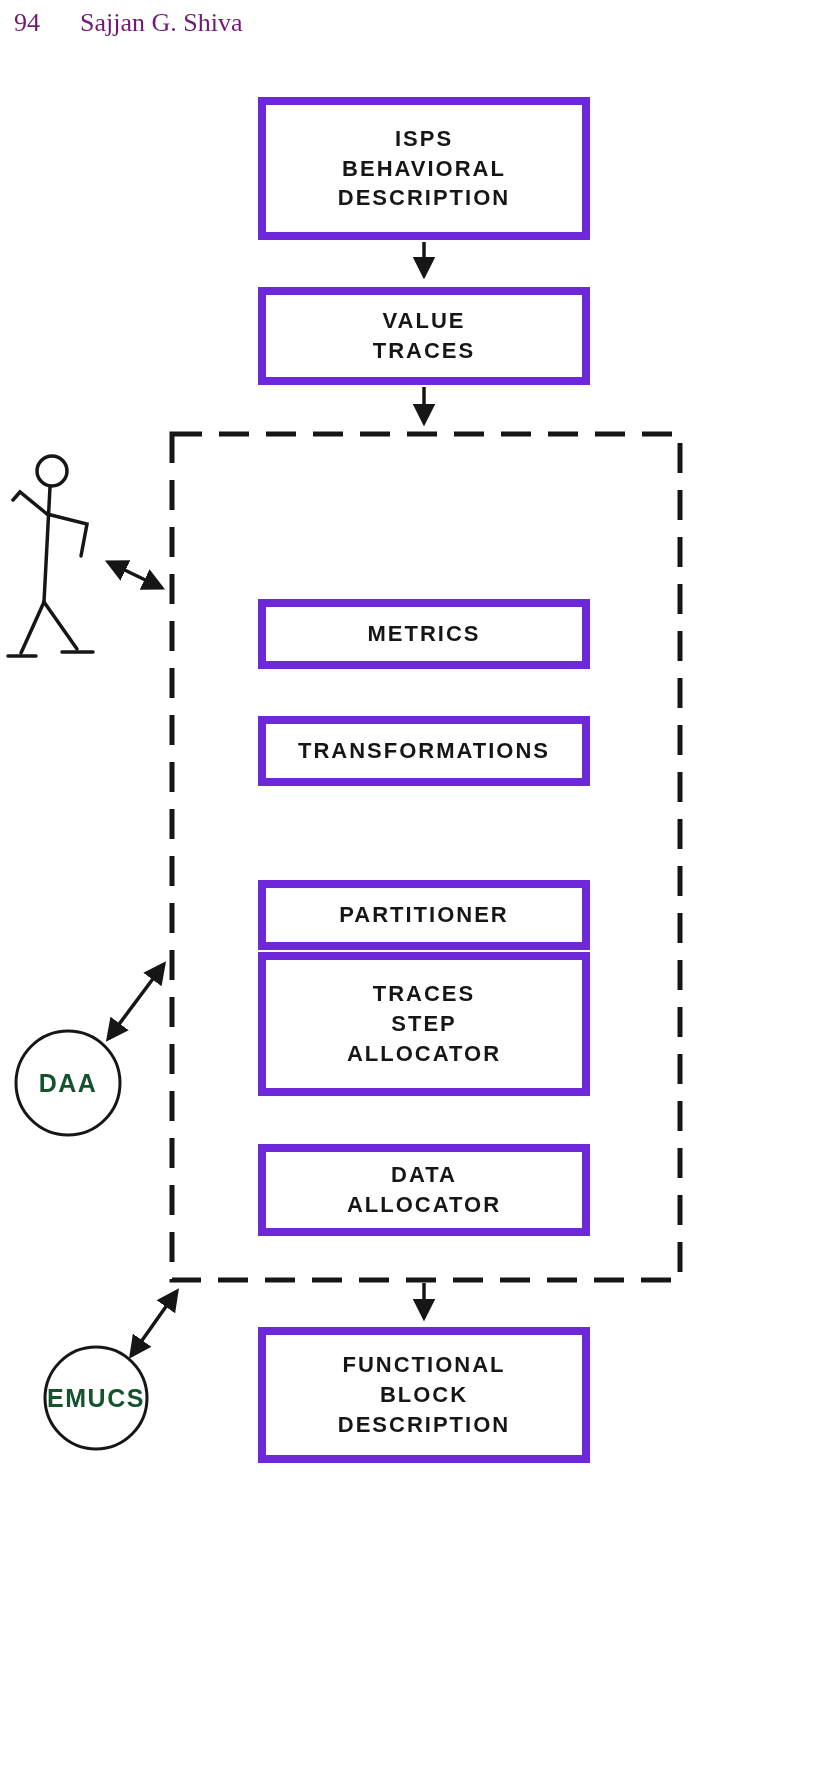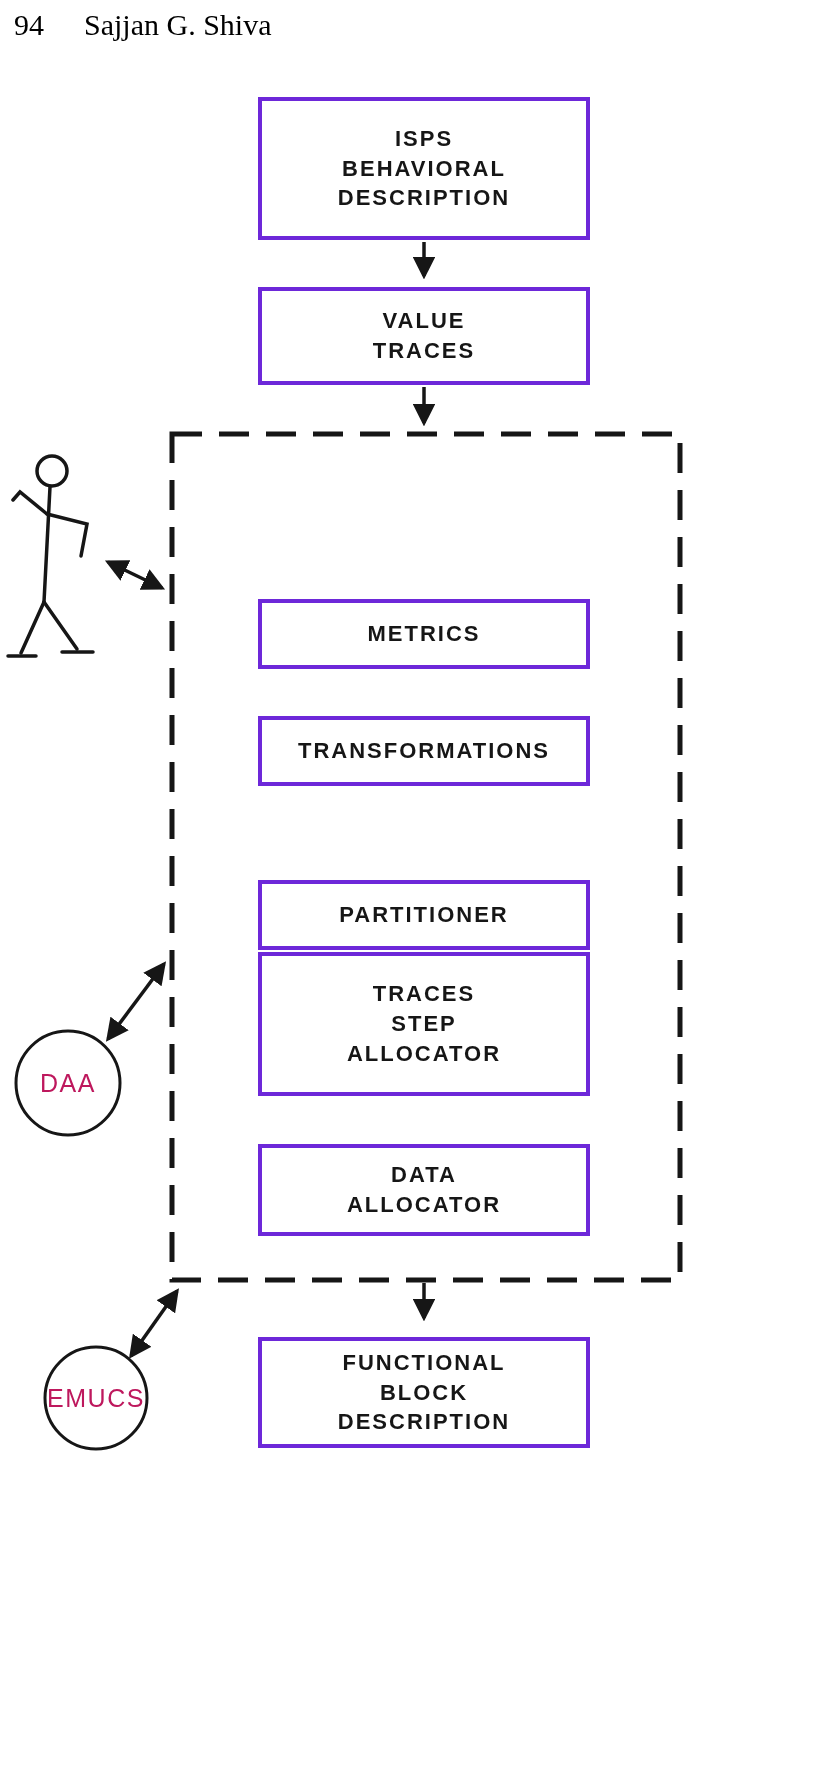--- a/index.html
+++ b/index.html
@@ -13,35 +13,35 @@
     background: #ffffff;
     color: #161616;
     overflow: hidden;
   }
 
   .header {
     position: absolute;
     top: 8px;
     left: 14px;
     font-family: "Liberation Serif", serif;
-    font-size: 30px;
-    color: #000000;
+    font-size: 26px;
+    color: #701a75;
     white-space: nowrap;
   }
   .header .pageno { display: inline-block; margin-right: 40px; }
 
   svg.linework {
     position: absolute;
     left: 0; top: 0;
     width: 823px; height: 1789px;
   }
 
   .fbox {
     position: absolute;
-    border: 4px solid #6d28d9;
+    border: 8px solid #6d28d9;
     background: #ffffff;
     display: flex;
     align-items: center;
     justify-content: center;
     text-align: center;
     font-weight: bold;
     font-size: 22px;
     letter-spacing: 2px;
     line-height: 1.35;
     white-space: pre-line;
@@ -50,29 +50,29 @@
 
   
   .b-isps          { left: 258px; top: 97px;   width: 332px; height: 143px; }
   .b-value         { left: 258px; top: 287px;  width: 332px; height: 98px;  }
   .b-graphics      { left: 258px; top: 481px;  width: 332px; height: 70px;  }
   .b-metrics       { left: 258px; top: 599px;  width: 332px; height: 70px;  }
   .b-transform     { left: 258px; top: 716px;  width: 332px; height: 70px;  }
   .b-partitioner   { left: 258px; top: 880px;  width: 332px; height: 70px;  }
   .b-csa           { left: 258px; top: 952px;  width: 332px; height: 144px; }
   .b-dataalloc     { left: 258px; top: 1144px; width: 332px; height: 92px; text-align: center;  }
-  .b-functional    { left: 258px; top: 1327px; width: 332px; height: 111px; margin-top: 10px; }
+  .b-functional    { left: 258px; top: 1327px; width: 332px; height: 136px; }
 
   .actor-label {
     position: absolute;
     transform: translate(-50%, -50%);
-    font-weight: normal;
+    font-weight: bold;
     font-size: 25px;
     letter-spacing: 1.5px;
-    color: #be185d;
+    color: #14532d;
     white-space: nowrap;
   }
   .l-daa   { left: 68px;  top: 1083px; }
   .l-emucs { left: 96px;  top: 1398px; }
 </style>
 </head>
 <body>
 
 <div class="canvas">
 

